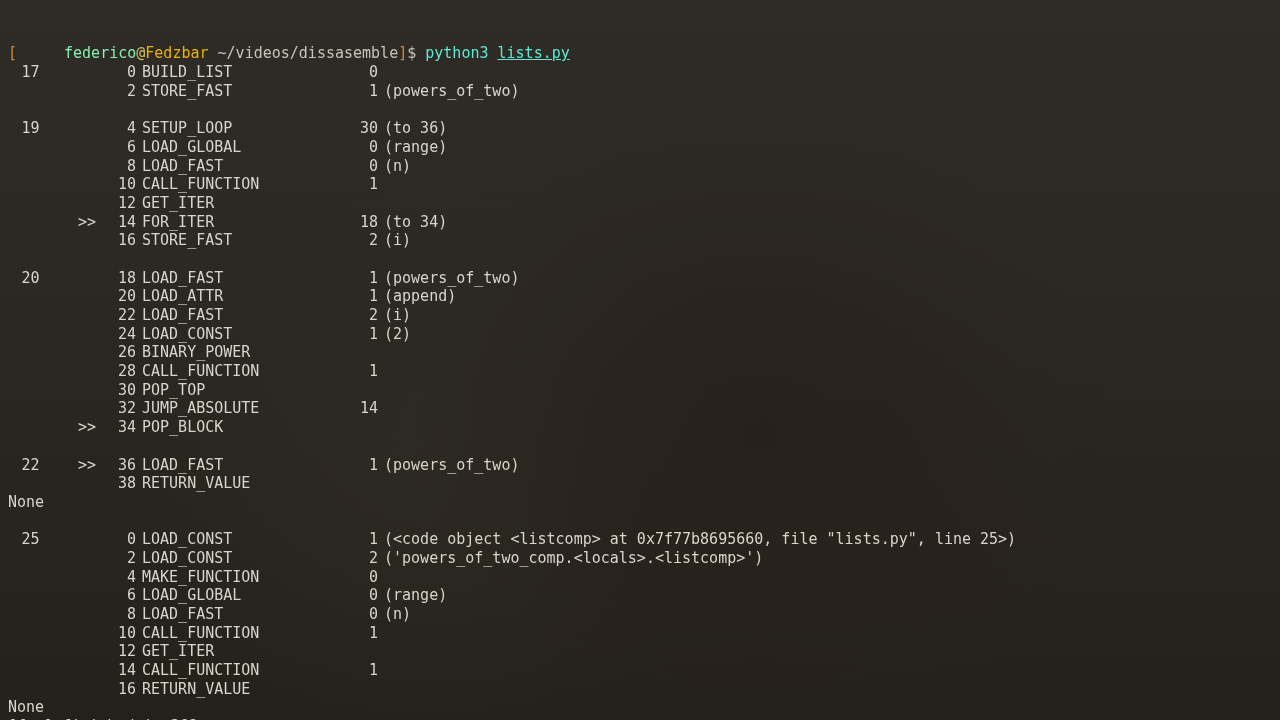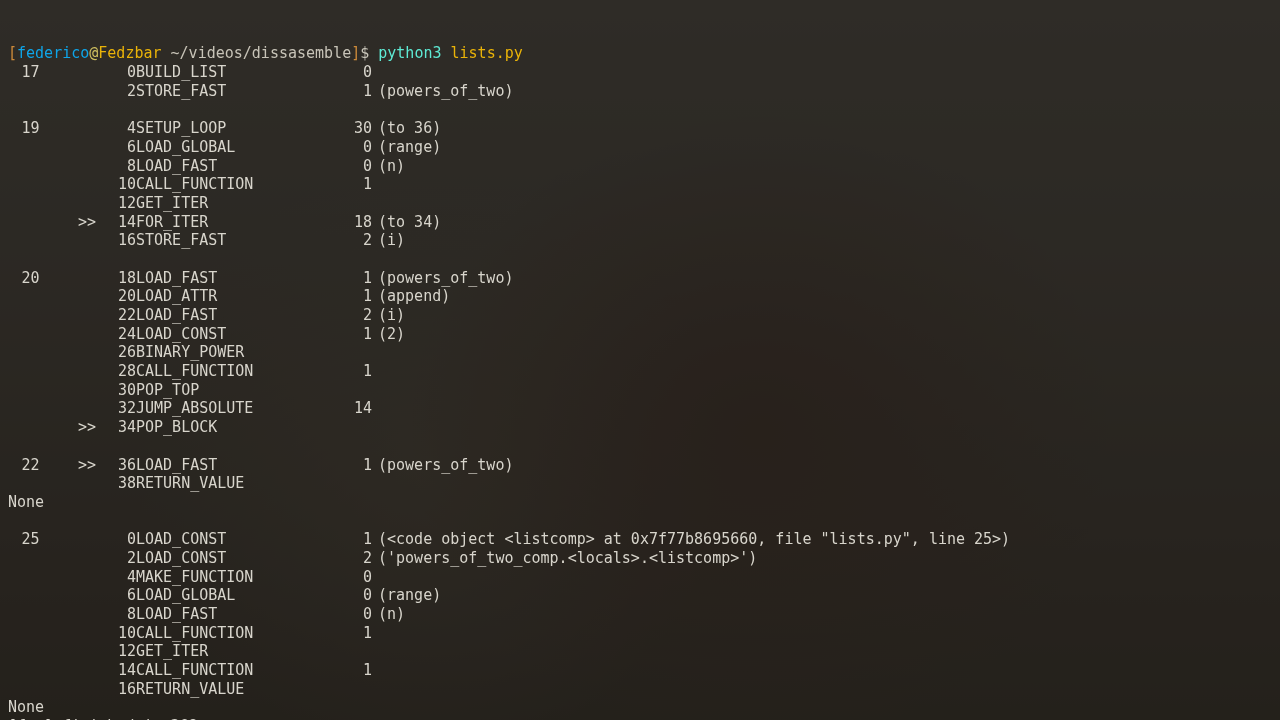--- a/index.html
+++ b/index.html
@@ -32,32 +32,32 @@
   .term {
     position: absolute;
     left: 8px;
     top: 7px;
     width: 1264px;
     color: #d8d5cc;
     z-index: 2;
     white-space: pre;
   }
   .prompt-bracket { color: #cc8a3a; }
-  .prompt-user    { color: #0ea5e9; }
+  .prompt-user    { color: #86efac; margin-left: 47px; }
   .prompt-at      { color: #d0c060; }
   .prompt-host    { color: #eab308; }
   .prompt-path    { color: #c8c4b8; }
   .prompt-dollar  { color: #c8c4b8; }
   .cmd            { color: #5eead4; }
-  .cmd-arg        { color: #eab308; }
+  .cmd-arg        { color: #5eead4; text-decoration: underline; }
   .row { display: block; height: 18.7px; }
   .col-lineno { display:inline-block; width: 36px;  text-align: center;  }
   .col-mark   { display:inline-block; width: 52px;  text-align: right; padding-right: 8px;}
   .col-off    { display:inline-block; width: 32px;  text-align: right; }
-  .col-op     { display:inline-block; width: 206px; }
+  .col-op     { display:inline-block; width: 206px; padding-left: 6px; }
   .col-arg    { display:inline-block; width: 30px;  text-align: right; }
   .col-note   { display:inline-block; padding-left: 6px; text-align: right; }
   .plain      { }
 </style>
 </head>
 <body>
 
 <div class="bg-photo"></div>
 <div class="bg-overlay"></div>
 

